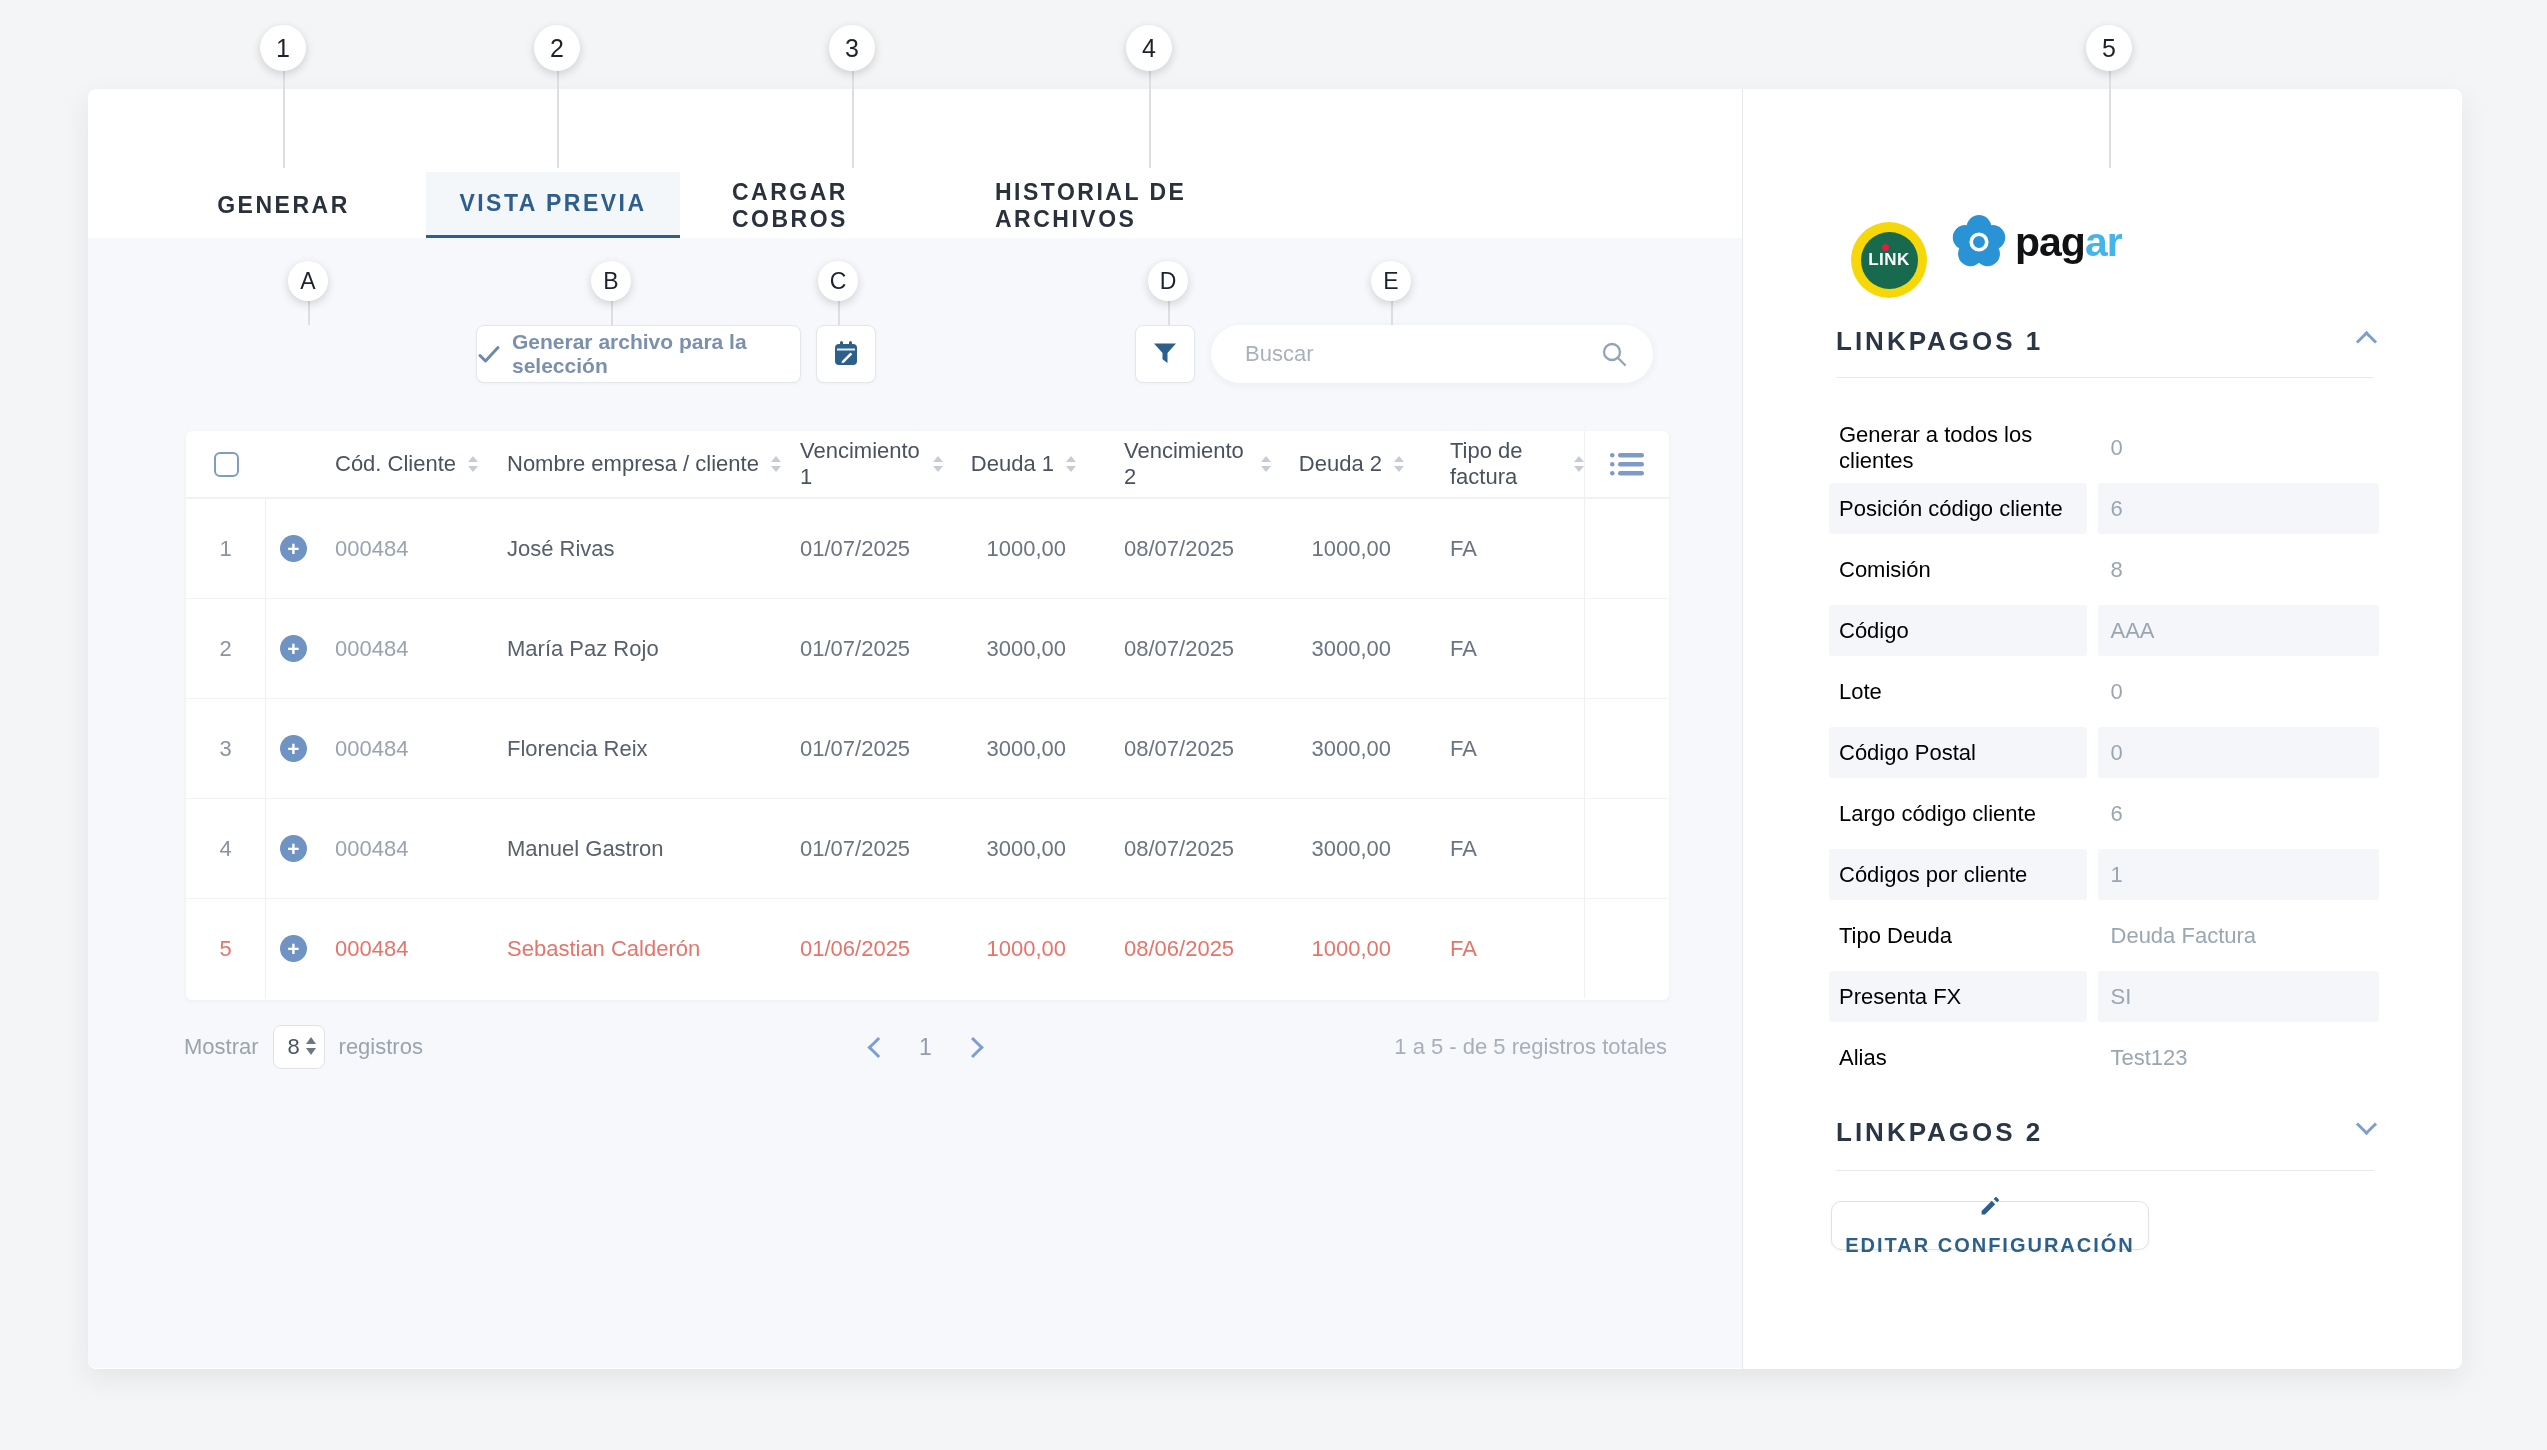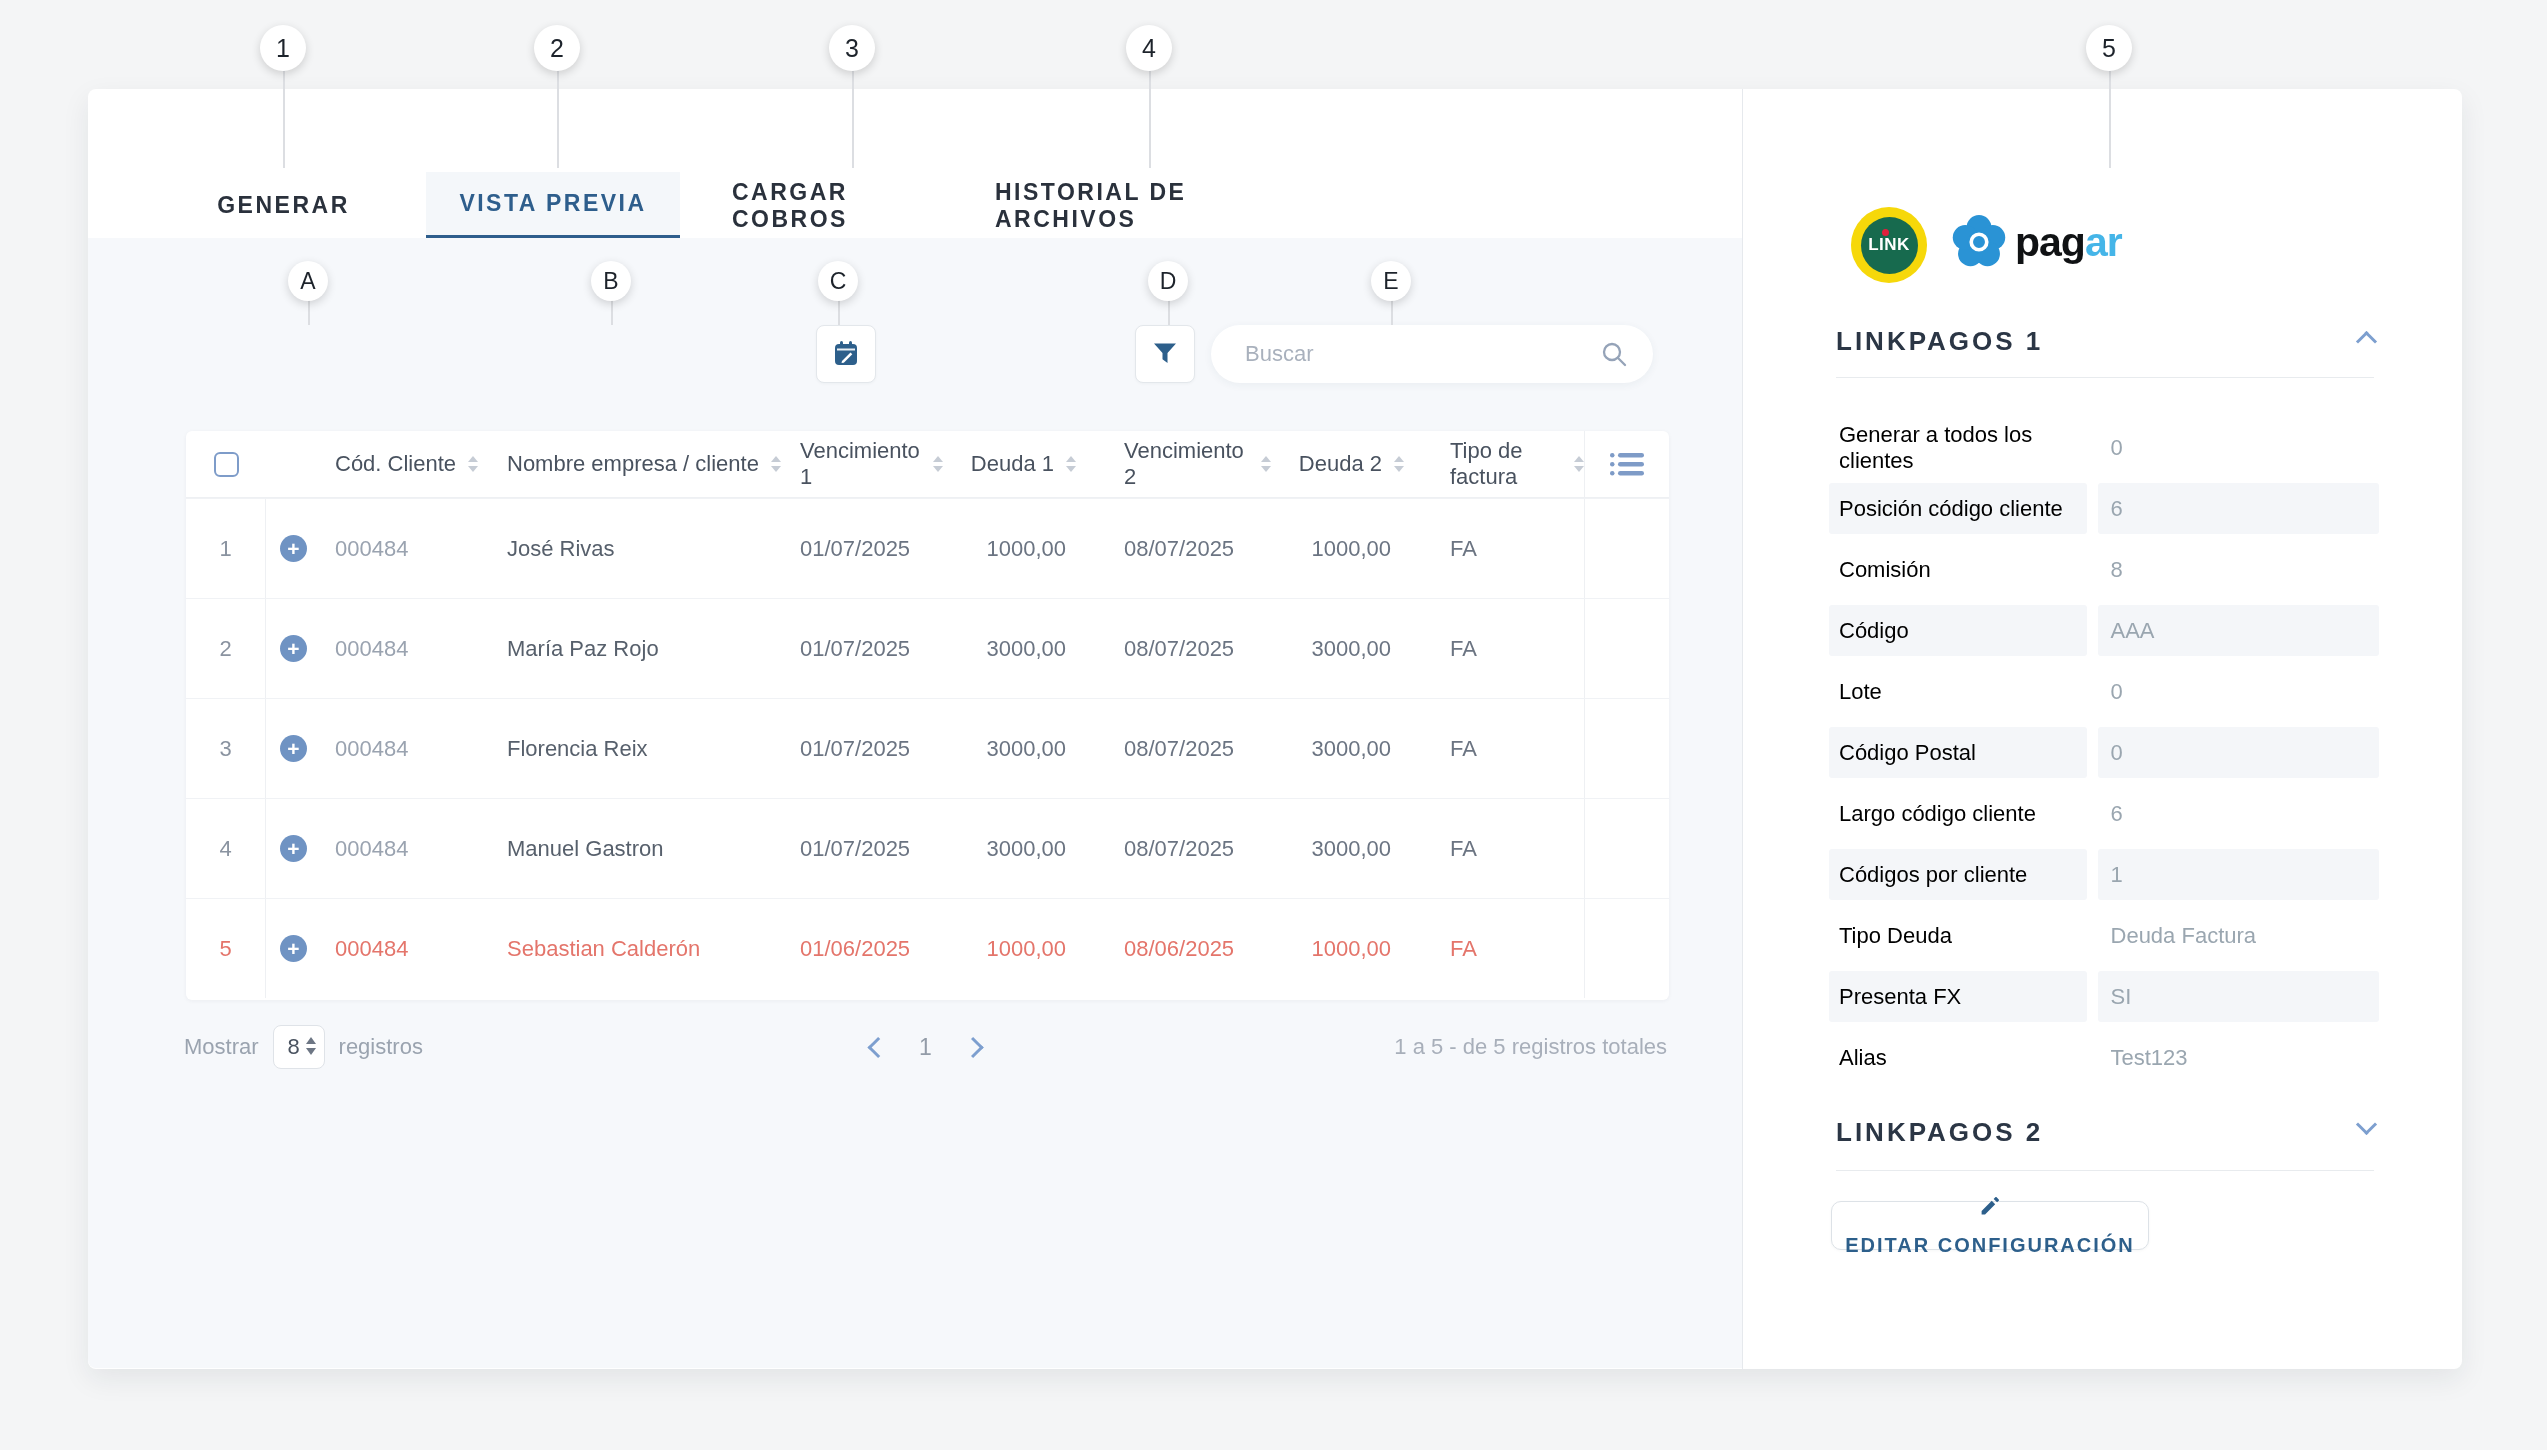--- a/index.html
+++ b/index.html
@@ -77,21 +77,21 @@
   .stepper .up { width:0;height:0;border-left:5px solid transparent;border-right:5px solid transparent;border-bottom:7px solid #6d7684; }
   .stepper .dn { width:0;height:0;border-left:5px solid transparent;border-right:5px solid transparent;border-top:7px solid #6d7684; }
   .pg-center { position:absolute; left:50%; transform:translateX(-50%); display:flex; align-items:center; gap:34px; }
   .pg-arrow { width:15px; height:15px; border-left:3px solid #7d9fcf; border-bottom:3px solid #7d9fcf; cursor:pointer; }
   .pg-prev { transform:rotate(45deg); }
   .pg-next { transform:rotate(-135deg); }
   .pg-page { font-size:23px; color:#939ca8; cursor:pointer; }
   .pg-right { margin-left:auto; font-size:22px; color:#a8afba; }
 
   
-  .link-logo { position:absolute; left:1763px; top:118px; width:76px; height:76px; border-radius:50%;
+  .link-logo { position:absolute; left:1763px; top:133px; width:76px; height:76px; border-radius:50%;
                background:#f6d80a; display:flex; align-items:center; justify-content:center; }
   .link-inner { width:57px; height:57px; border-radius:50%; background:#176a4e; color:#fff; font-weight:800;
                 font-size:17px; letter-spacing:0.5px; display:flex; align-items:center; justify-content:center; position:relative; }
   .link-dot { position:absolute; left:21px; top:12px; width:7px; height:7px; border-radius:50%; background:#e01f3d; }
   .pagar { position:absolute; left:1863px; top:123px; height:60px; display:flex; align-items:center; gap:8px; }
   .pagar-text { font-size:41px; font-weight:700; color:#101214; letter-spacing:-1px; }
   .pagar-light { color:#45b5e8; font-weight:700; }
 
   .sec-head { position:absolute; left:1748px; width:538px; height:34px; display:flex; align-items:flex-start; justify-content:space-between; }
   .sec-title { font-size:26px; font-weight:700; letter-spacing:3px; color:#2b3645; }
@@ -142,20 +142,28 @@
 
     <div class="tab" style="left:106px;width:179px">GENERAR</div>
     <div class="tab active" style="left:338px;width:254px">VISTA PREVIA</div>
     <div class="tab" style="left:644px;width:239px">CARGAR COBROS</div>
     <div class="tab" style="left:907px;width:318px">HISTORIAL DE ARCHIVOS</div>
 
     <div class="left-bg"></div>
     <div class="v-divider"></div>
 
 
+    <div class="btn" style="left:388px;width:325px">
+      <span style="display:flex">
+        <svg width="24" height="24" viewBox="0 0 24 24">
+            <path d="M3 13.5l5.5 5.5L21 5.5" fill="none" stroke="#6d88ad" stroke-width="3" stroke-linecap="round" stroke-linejoin="round"></path>
+          </svg>
+      </span>
+      <span>Generar archivo para la selección</span>
+    </div>
 
     <div class="btn" style="left:728px;width:60px">
       <span style="display:flex">
         <svg width="30" height="30" viewBox="0 0 30 30">
             <rect x="4" y="5" width="22" height="21" rx="4" fill="#2d5f8b"></rect>
             <rect x="9" y="2" width="3" height="6" rx="1.5" fill="#2d5f8b"></rect>
             <rect x="18" y="2" width="3" height="6" rx="1.5" fill="#2d5f8b"></rect>
             <rect x="6" y="9.5" width="18" height="2" fill="#fff" opacity=".9"></rect>
             <path d="M11 22l8.5-8.5 1.8 1.8L12.8 23.8 10.5 24z" fill="#fff"></path>
           </svg>

